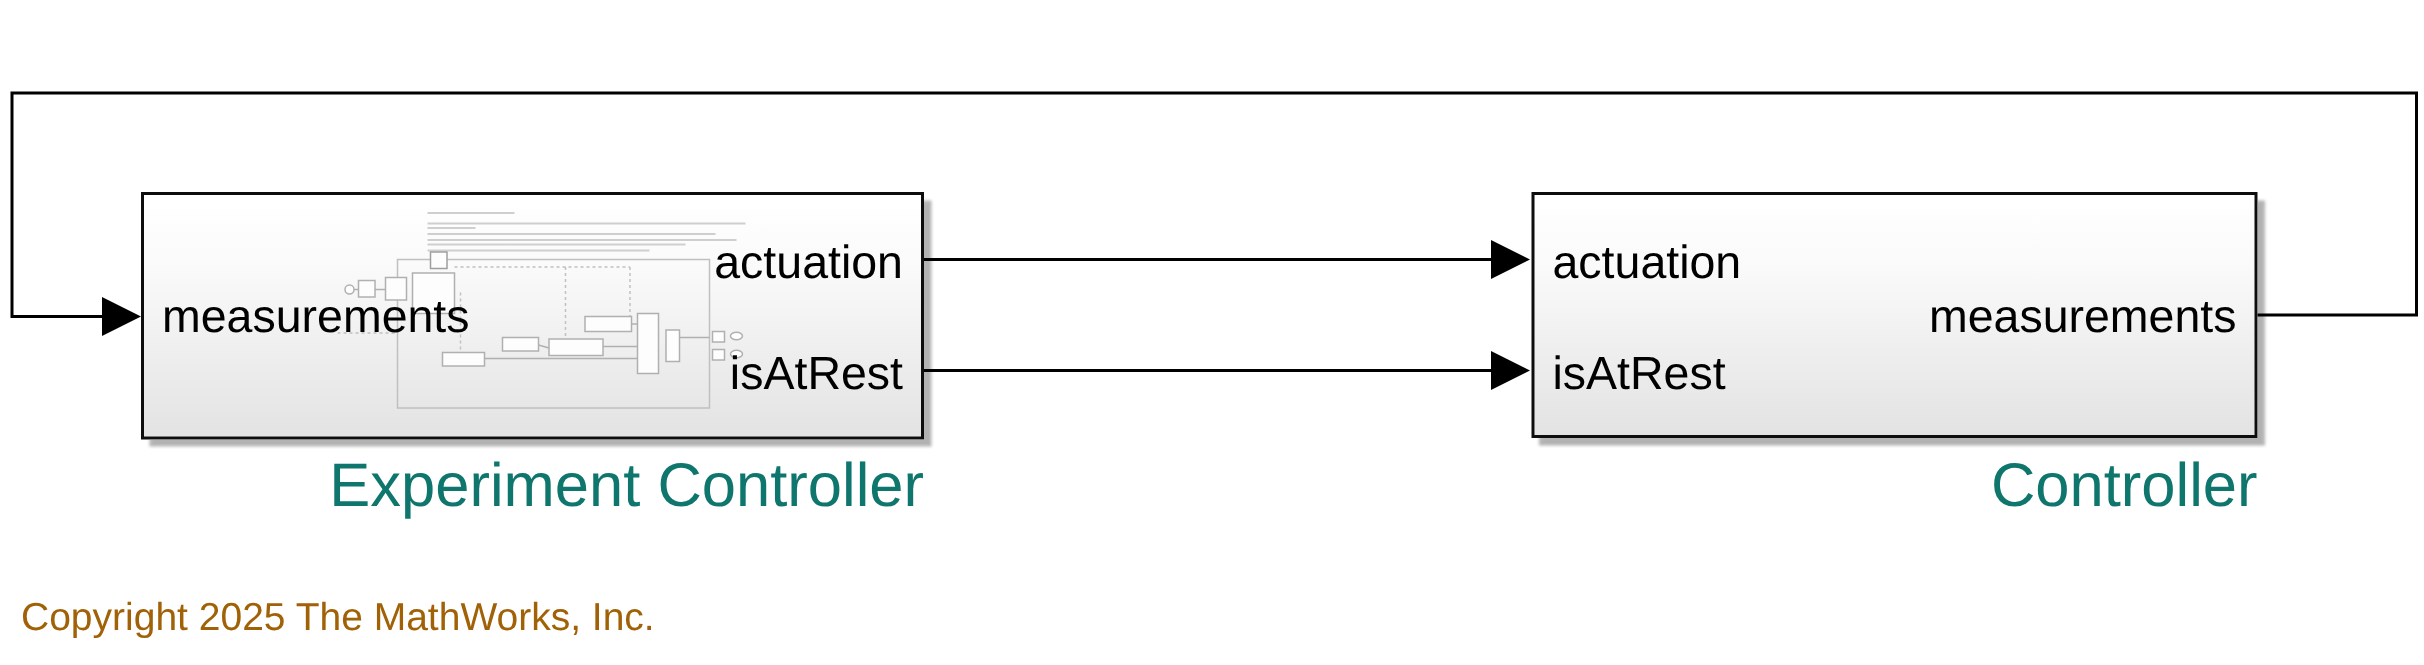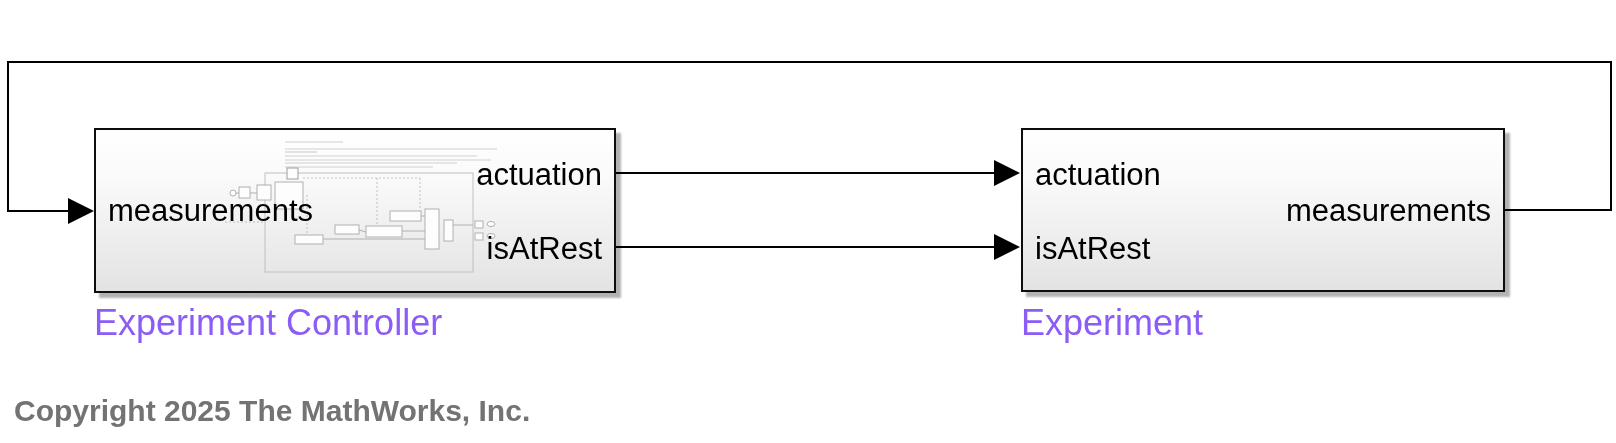--- a/index.html
+++ b/index.html
@@ -32,36 +32,35 @@
     position: absolute;
     font-size: 31px;
     color: #000000;
     line-height: 38px;
     white-space: nowrap;
   }
   .port-left  { left: 12px; }
   .port-right { right: 12px; text-align: right; }
   .block-name {
     position: absolute;
-    font-size: 36px;
+    font-size: 41px;
     line-height: 44px;
-    color: #8b5cf6;
-    text-align: left;
+    color: #0f766e;
+    text-align: right;
     white-space: nowrap;
   }
   .name-controller  { left: 94px;  top: 301px; width: 522px; }
   .name-environment { left: 1021px; top: 301px; width: 484px; }
   .copyright {
     position: absolute;
     left: 14px; top: 396px;
-    font-size: 30px;
+    font-size: 26px;
     line-height: 30px;
-    color: #737373;
+    color: #a16207;
     white-space: nowrap;
-    font-weight: bold;
   }
   .preview {
     position: absolute;
     left: 129px; top: 5px;
     width: 280px; height: 145px;
     pointer-events: none;
   }
 </style>
 </head>
 <body>
@@ -135,17 +134,17 @@
     <div class="port-label port-right" style="top: 100px;">isAtRest</div>
   </div>
 
   <div class="block block-environment">
     <div class="port-label port-left" style="top: 26px;">actuation</div>
     <div class="port-label port-left" style="top: 100px;">isAtRest</div>
     <div class="port-label port-right" style="top: 62px;">measurements</div>
   </div>
 
   <div class="block-name name-controller">Experiment Controller</div>
-  <div class="block-name name-environment">Experiment</div>
+  <div class="block-name name-environment">Controller</div>
 
   <div class="copyright">Copyright 2025 The MathWorks, Inc.</div>
 
 </div>
 
 </body></html>

